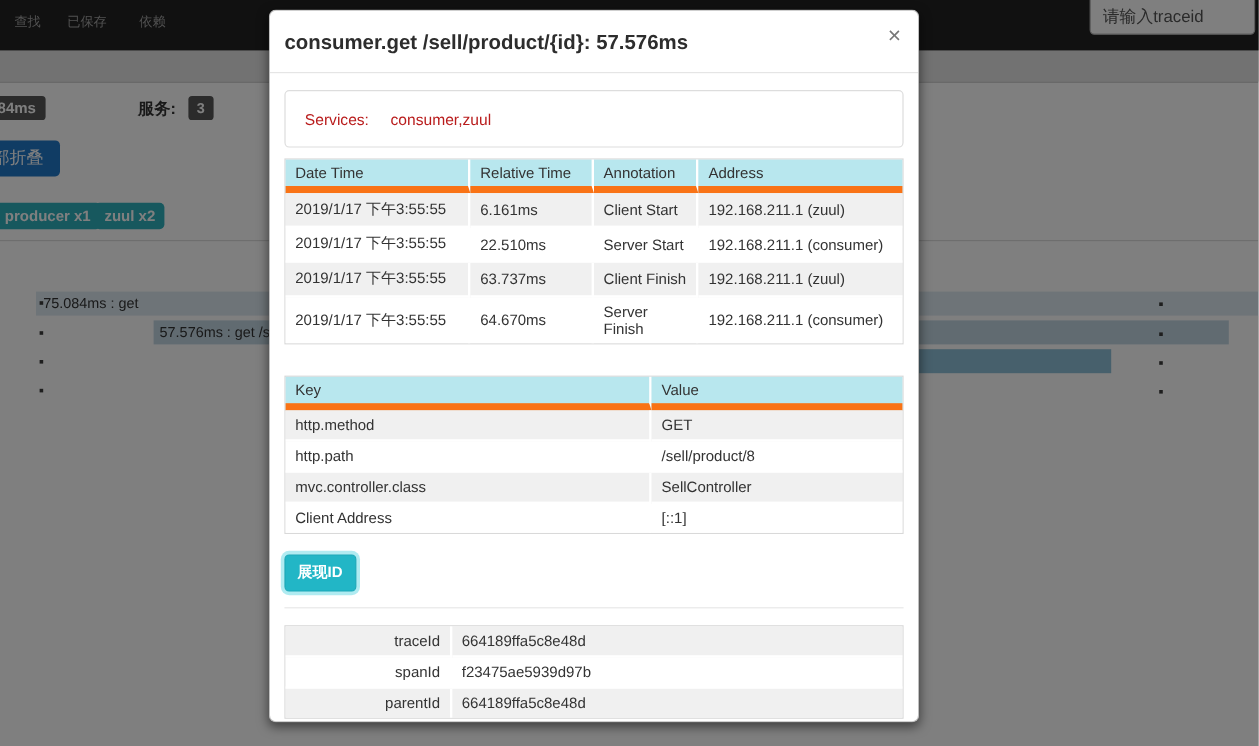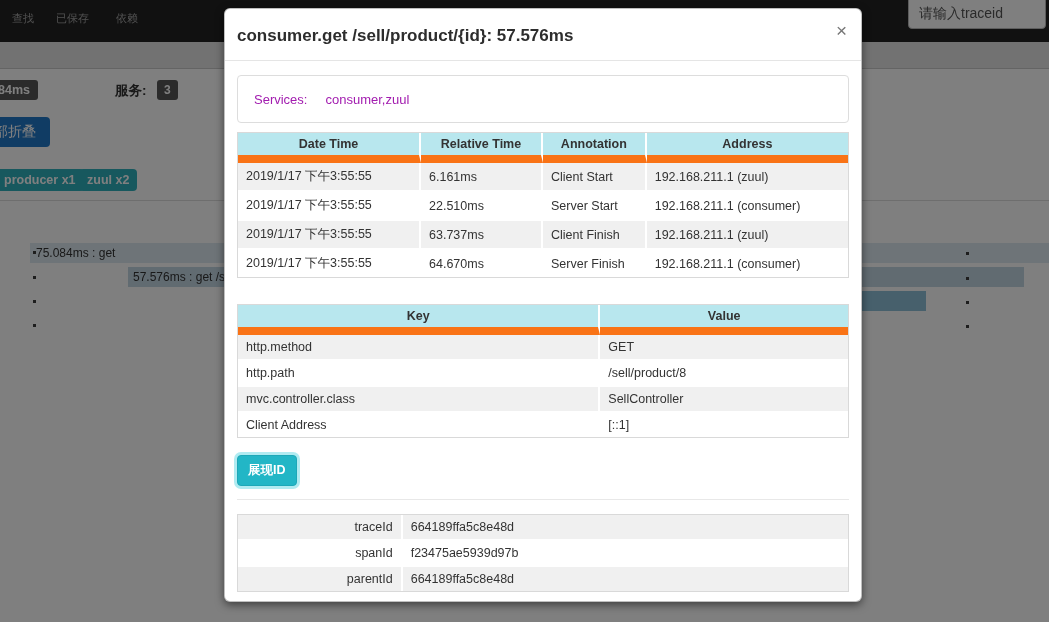--- a/index.html
+++ b/index.html
@@ -40,29 +40,29 @@
   .bar3{left:430px;top:291px;width:496px;background:#8fc0d8;}
   .span-label{position:absolute;font-size:12px;color:#333;white-space:nowrap;}
   .lab1{left:36px;top:246px;}
   .lab2{left:133px;top:270px;}
   .gdot{position:absolute;width:3px;height:3px;background:#3c3c3c;}
 
   
   .backdrop{position:absolute;inset:0;background:rgba(0,0,0,0.5);}
 
   
-  .modal{position:absolute;left:224px;top:8px;width:638px;height:594px;background:#fff;border:1px solid rgba(0,0,0,.25);border-radius:6px;box-shadow:0 3px 9px rgba(0,0,0,.5);}
+  .modal{position:absolute;left:224px;top:8px;width:542px;height:594px;background:#fff;border:1px solid rgba(0,0,0,.25);border-radius:6px;box-shadow:0 3px 9px rgba(0,0,0,.5);}
   .modal-header{position:relative;padding:17px 20px 14px 12px;border-bottom:1px solid #e5e5e5;}
   .modal-title{font-size:17px;font-weight:bold;color:#2d2d2d;}
   .modal-close{position:absolute;right:14px;top:12px;font-size:19px;color:#777;background:none;border:none;cursor:pointer;line-height:1;font-family:inherit;}
   .modal-body{padding:14px 12px;}
-  .services-box{border:1px solid #ddd;border-radius:4px;height:48px;display:flex;align-items:center;padding-left:16px;font-size:13px;color:#a21caf;margin-bottom:9px;}
+  .services-box{border:1px solid #ddd;border-radius:4px;height:48px;display:flex;align-items:center;padding-left:16px;font-size:13px;color:#b91c1c;margin-bottom:9px;}
   .services-value{margin-left:18px;}
   table{width:100%;border-collapse:separate;border-spacing:0;border:1px solid #d9d9d9;font-size:12.5px;color:#333;}
-  th{background:var(--cyan-header);text-align:center;font-weight:bold;padding:4px 8px;border-right:2px solid #fff;border-bottom:8px solid #f97316;}
+  th{background:var(--cyan-header);text-align:left;font-weight:normal;padding:4px 8px;border-right:2px solid #fff;border-bottom:6px solid #f97316;}
   td{padding:5px 8px;border-right:2px solid #fff;border-bottom:2px solid #fff;}
   th:last-child,td:last-child{border-right:none;}
   tr:last-child td{border-bottom:none;}
   tbody tr:nth-child(odd) td{background:#f0f0f0;}
   tbody tr:nth-child(even) td{background:#fff;}
   .tags-table{margin-top:26px;}
   .show-ids-btn{margin-top:17px;background:var(--teal-button);color:#fff;font-weight:bold;font-size:12.5px;padding:6px 10px;border:1px solid #1da8b8;border-radius:4px;box-shadow:0 0 0 3px rgba(80,210,225,.45);cursor:pointer;font-family:inherit;}
   .ids-divider{border:none;border-top:1px solid #e8e8e8;margin:13px 0 14px 0;}
   .ids-table td:first-child{width:27%;text-align:right;}
 </style>

